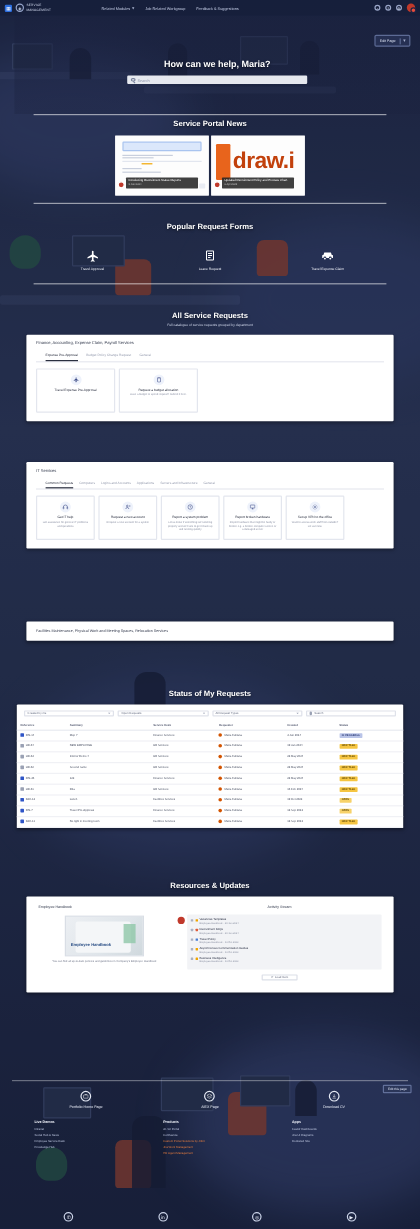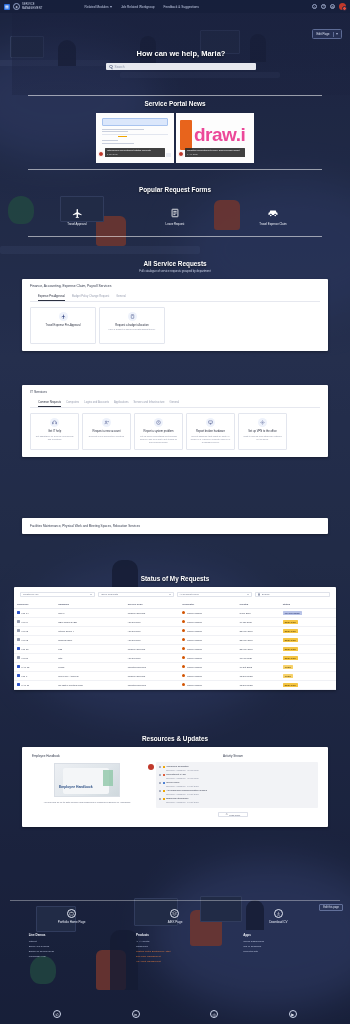--- a/index.html
+++ b/index.html
@@ -71,21 +71,21 @@
   
   .news-wrap{position:absolute;top:95px;left:0;right:0;z-index:30;}
   .news-cards{display:flex;justify-content:center;gap:2px;margin-top:6px;}
   .news-card{width:78px;height:50px;background:#fff;position:relative;overflow:hidden;}
   .nc-body{position:absolute;inset:0;background:#fdfdfd;}
   .nc1 .bar{position:absolute;left:6px;right:6px;top:5px;height:8px;background:#dbe7fb;border:.4px solid #a9c4ef;border-radius:1px;}
   .nc1 .ln{position:absolute;height:.8px;background:#c9cfdd;}
   .nc1 .tabs{position:absolute;left:6px;right:6px;top:21px;height:.6px;background:#e2e6ef;}
   .nc1 .hl{position:absolute;left:22px;top:23px;width:9px;height:1.3px;background:#f0a500;}
   .nc2 .orange{position:absolute;left:4px;top:7px;width:12px;height:30px;background:#e8641c;border-radius:1px;}
-  .nc2 .draw{position:absolute;left:18px;top:11px;font-size:19px;font-weight:bold;color:#ec4899;letter-spacing:-.5px;font-family:"Liberation Sans",sans-serif;text-align:right;}
+  .nc2 .draw{position:absolute;left:18px;top:11px;font-size:19px;font-weight:bold;color:#c2410c;letter-spacing:-.5px;font-family:"Liberation Sans",sans-serif;text-align:right;}
   .nc-cap{position:absolute;left:9px;bottom:6px;right:9px;background:rgba(38,38,38,.88);padding:1.5px 2px;border-radius:.5px;}
   .nc-cap .t{font-size:2.5px;color:#fff;line-height:1.3;}
   .nc-cap .d{font-size:2.2px;color:#c9c9c9;margin-top:.6px;}
   .nc-ava{position:absolute;left:2px;bottom:6px;width:6px;height:6px;border-radius:50%;background:#c0392b;border:.5px solid #fff;}
   .nc-badge{position:absolute;right:3px;bottom:6px;width:5px;height:3.5px;background:#e9ecf3;border-radius:.5px;}
 
   
   .pop-wrap{position:absolute;top:186px;left:0;right:0;z-index:30;}
   .pop-items{display:flex;justify-content:center;gap:42px;margin-top:14px;}
   .pop-item{width:56px;text-align:center;}

